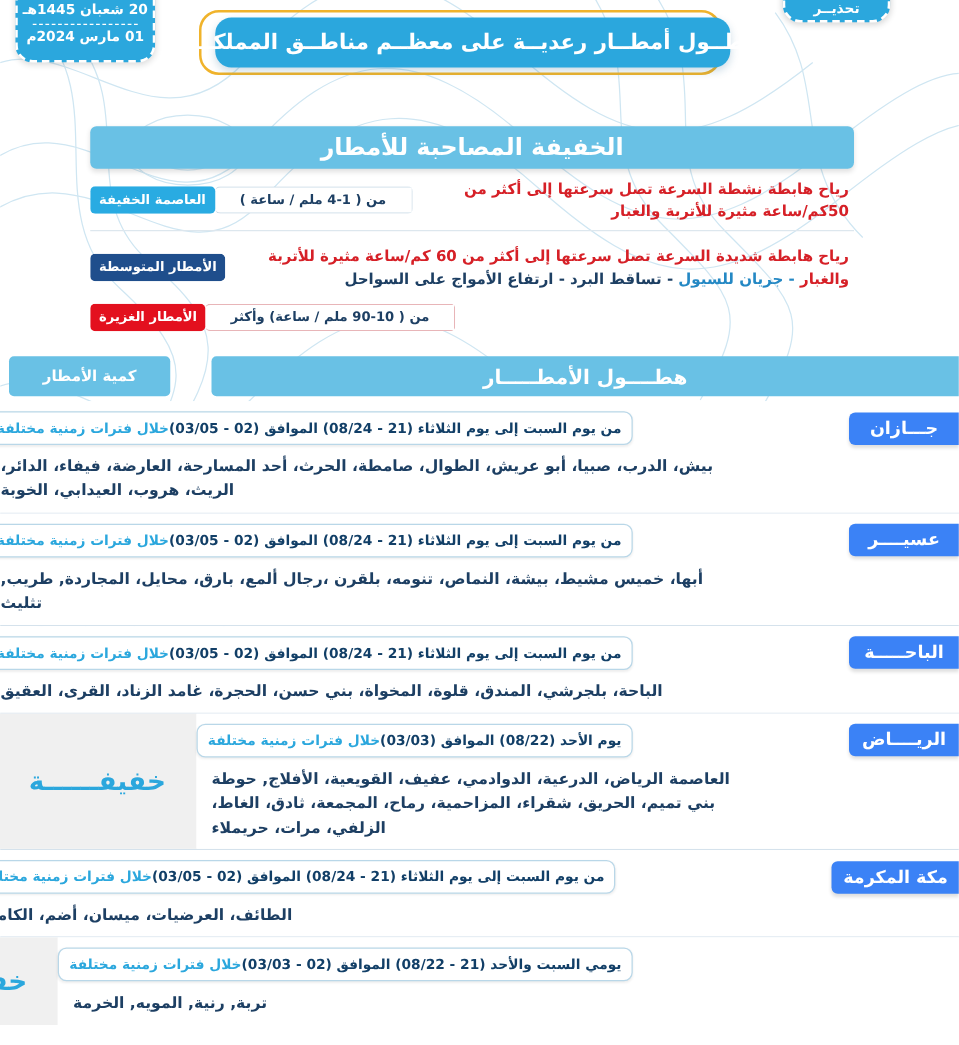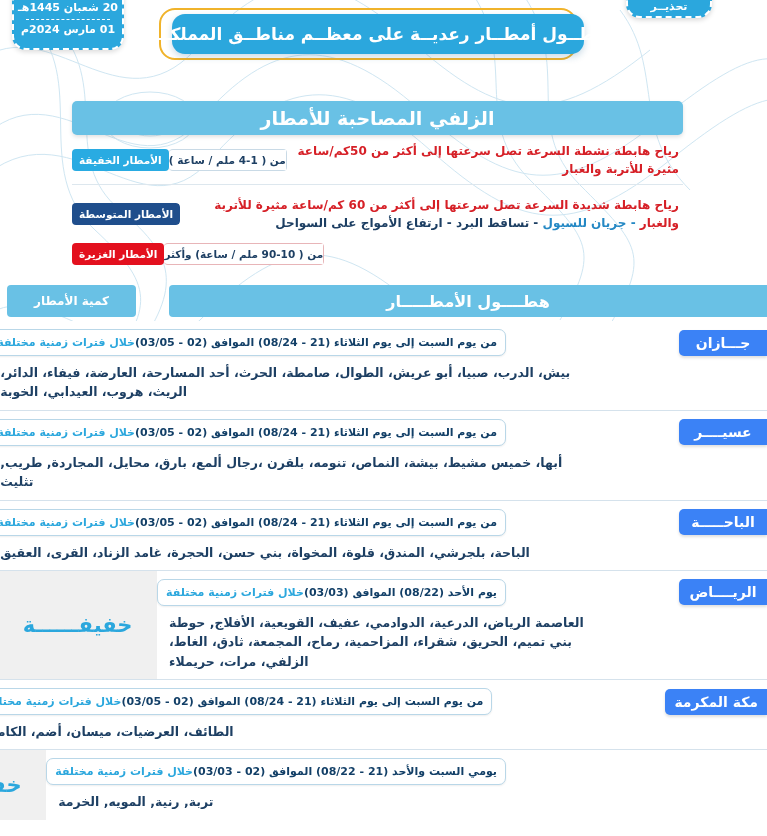--- a/index.html
+++ b/index.html
@@ -151,21 +151,21 @@
     align-items: stretch;
     flex: 0 0 auto;
     border-radius: 4px;
     overflow: hidden;
     height: 22px;
   }
   .phen-range {
     display: flex;
     align-items: center;
     justify-content: center;
-    padding: 0 0;
+    padding: 0 20px;
     background: #ffffff;
     font-size: 10.5px;
     font-weight: bold;
     color: #1d3f63;
     white-space: nowrap;
     border: 1px solid #c9dae6;
     border-left: none;
     border-radius: 4px 0 0 4px;
   }
   .phen-label {
@@ -373,30 +373,30 @@
     <span>20 شعبان 1445هـ</span>
     <div class="date-sep"></div>
     <span>01 مارس 2024م</span>
   </div>
 
 </div>
 
 <section class="phenomena">
 
   <div class="phen-title">
-    <span>الزلفي المصاحبة للأمطار</span>
+    <span>الخفيفة المصاحبة للأمطار</span>
   </div>
 
   <div class="phen-row r1">
     <div class="phen-desc">
       <span>رياح هابطة نشطة السرعة تصل سرعتها إلى أكثر من </span><span class="num">50كم/ساعة</span><span> مثيرة للأتربة والغبار</span>
     </div>
     <div class="phen-tags">
       <div class="phen-range">من ( 1-4 ملم / ساعة )</div>
-      <div class="phen-label" style="background:#29ABE2">الأمطار الخفيفة</div>
+      <div class="phen-label" style="background:#29ABE2">العاصمة الخفيفة</div>
     </div>
   </div>
 
   <div class="phen-sep"></div>
 
   <div class="phen-row r2">
     <div class="phen-desc">
       <span>رياح هابطة شديدة السرعة تصل سرعتها إلى أكثر من </span><span class="num">60 كم/ساعة</span><span> مثيرة للأتربة والغبار</span><span class="blue"> - جريان للسيول</span><span class="dark"> - تساقط البرد - ارتفاع الأمواج على السواحل</span>
     </div>
     <div class="phen-tags">

